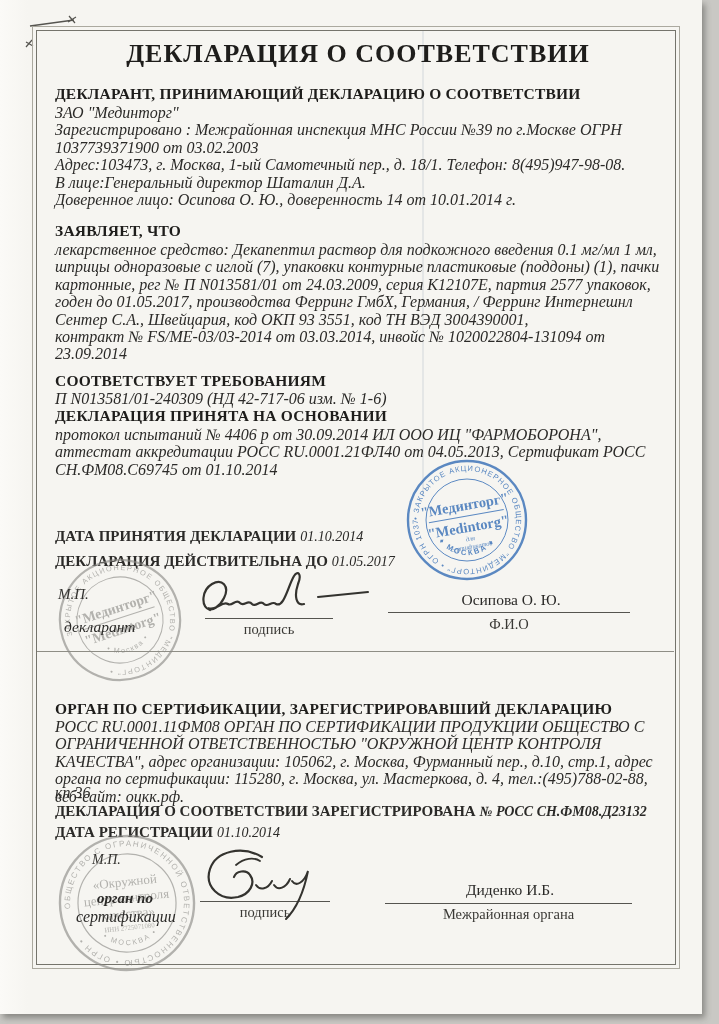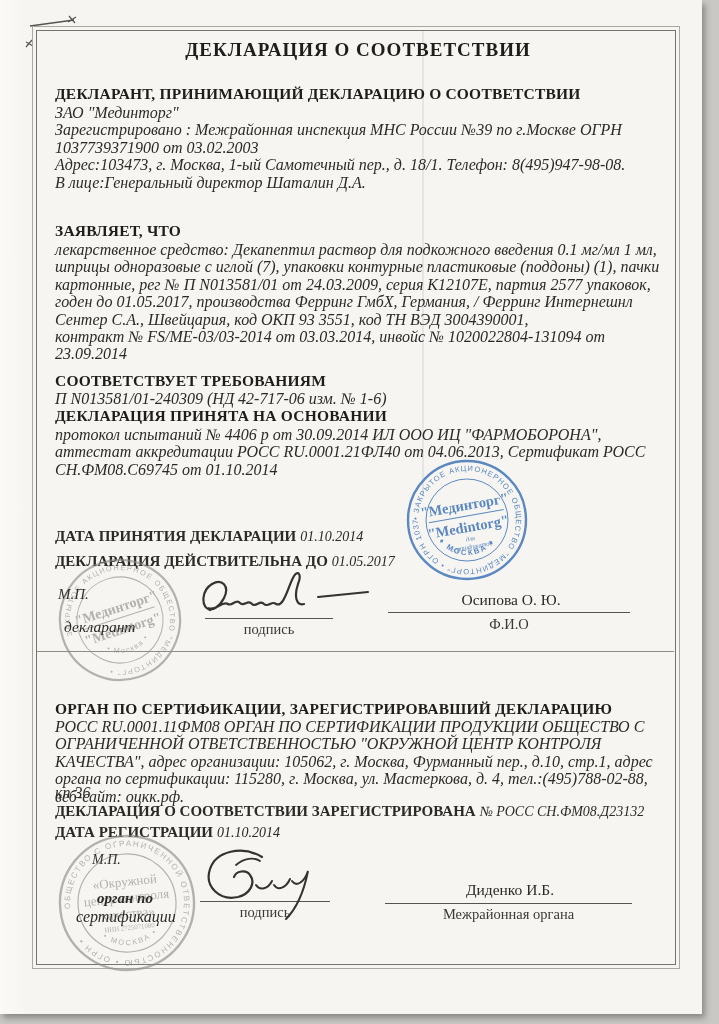--- a/index.html
+++ b/index.html
@@ -15,29 +15,29 @@
     box-shadow:3px 4px 6px rgba(60,60,55,.45);
   }
   .frame{
     position:absolute;left:36px;top:30px;width:638px;height:933px;
     border:1.5px solid #75746c;
     outline:1px solid #aba99f;
     outline-offset:3px;
   }
   .abs{position:absolute;}
   .doc-title{
-    width:644px;text-align:center;font-weight:bold;font-size:19px;
+    width:644px;text-align:center;font-weight:bold;font-size:26px;
     letter-spacing:1px;color:#1e1d1b;
   }
   .h{font-weight:bold;font-size:15.5px;color:#1e1d1b;letter-spacing:.2px;}
   .it{font-style:italic;font-size:16px;line-height:17.4px;}
   .body-block{width:608px;}
   .label-line .lbl{font-weight:bold;font-size:15px;}
   .label-line .val{font-style:italic;font-size:14px;}
-  .label-line .val.bold{font-weight:normal;}
+  .label-line .val.bold{font-weight:bold;}
   .sig-line{border-top:1.2px solid #55544f;height:0;}
   .caption{font-size:14.5px;text-align:center;color:#3a3935;}
   .name-center{font-size:15.5px;text-align:center;color:#2b2a28;}
   .divider{border-top:1.2px solid #8f8e86;height:0;}
   .crease{background:rgba(100,125,160,.12);}
   .mp{font-style:italic;font-size:15px;color:#33322f;z-index:5;}
   .stamp{opacity:.92;}
   .stamp.gray{opacity:.62;}
   svg text{font-family:"Liberation Serif","DejaVu Serif",serif;}
   .ringtxt{font-family:"Liberation Sans","DejaVu Sans",sans-serif;}
@@ -58,33 +58,34 @@
   <div class="abs crease" style="left:422px;top:31px;width:2px;height:465px;"></div>
 
   <div class="abs doc-title" style="left:36px;top:39px;">ДЕКЛАРАЦИЯ О СООТВЕТСТВИИ</div>
 
   <div class="abs h" style="left:55px;top:85px;">ДЕКЛАРАНТ, ПРИНИМАЮЩИЙ ДЕКЛАРАЦИЮ О СООТВЕТСТВИИ</div>
   <div class="abs it body-block" style="left:55px;top:104px;">
     <div>ЗАО "Мединторг"</div>
     <div>Зарегистрировано : Межрайонная инспекция МНС России №39 по г.Москве ОГРН 1037739371900 от 03.02.2003</div>
     <div>Адрес:103473, г. Москва, 1-ый Самотечный пер., д. 18/1. Телефон: 8(495)947-98-08.</div>
     <div>В лице:Генеральный директор Шаталин Д.А.</div>
+    <div>Доверенное лицо: Осипова О. Ю., доверенность 14 от 10.01.2014 г.</div>
   </div>
 
   <div class="abs h" style="left:55px;top:222px;">ЗАЯВЛЯЕТ, ЧТО</div>
   <div class="abs it body-block" style="left:55px;top:241px;">
     <div>лекарственное средство: Декапептил раствор для подкожного введения 0.1 мг/мл 1 мл, шприцы одноразовые с иглой (7), упаковки контурные пластиковые (поддоны) (1), пачки картонные, рег № П N013581/01 от 24.03.2009, серия К12107Е, партия 2577 упаковок, годен до 01.05.2017, производства Ферринг ГмбХ, Германия, / Ферринг Интернешнл Сентер С.А., Швейцария, код ОКП 93 3551, код ТН ВЭД 3004390001,</div>
     <div>контракт № FS/ME-03/03-2014 от 03.03.2014, инвойс № 1020022804-131094 от 23.09.2014</div>
   </div>
 
   <div class="abs h" style="left:55px;top:372px;">СООТВЕТСТВУЕТ ТРЕБОВАНИЯМ</div>
   <div class="abs it body-block" style="left:55px;top:390px;">П N013581/01-240309 (НД 42-717-06 изм. № 1-6)</div>
 
   <div class="abs h" style="left:55px;top:407px;">ДЕКЛАРАЦИЯ ПРИНЯТА НА ОСНОВАНИИ</div>
-  <div class="abs it body-block" style="left:55px;top:426px;">протокол испытаний № 4406 р от 30.09.2014 ИЛ ООО ИЦ "ФАРМОБОРОНА", аттестат аккредитации РОСС RU.0001.21ФЛ40 от 04.06.2013, Сертификат РОСС СН.ФМ08.С69745 от 01.10.2014</div>
+  <div class="abs it body-block" style="left:55px;top:426px;">протокол испытаний № 4406 р от 30.09.2014 ИЛ ООО ИЦ "ФАРМОБОРОНА", аттестат аккредитации РОСС RU.0001.21ФЛ40 от 04.05.2013, Сертификат РОСС СН.ФМ08.С69745 от 01.10.2014</div>
 
   <div class="abs label-line" style="left:55px;top:527px;">
     <span class="lbl">ДАТА ПРИНЯТИЯ ДЕКЛАРАЦИИ</span>
     <span> </span>
     <span class="val">01.10.2014</span>
   </div>
   <div class="abs label-line" style="left:55px;top:552px;">
     <span class="lbl">ДЕКЛАРАЦИЯ ДЕЙСТВИТЕЛЬНА ДО</span>
     <span> </span>
     <span class="val">01.05.2017</span>

